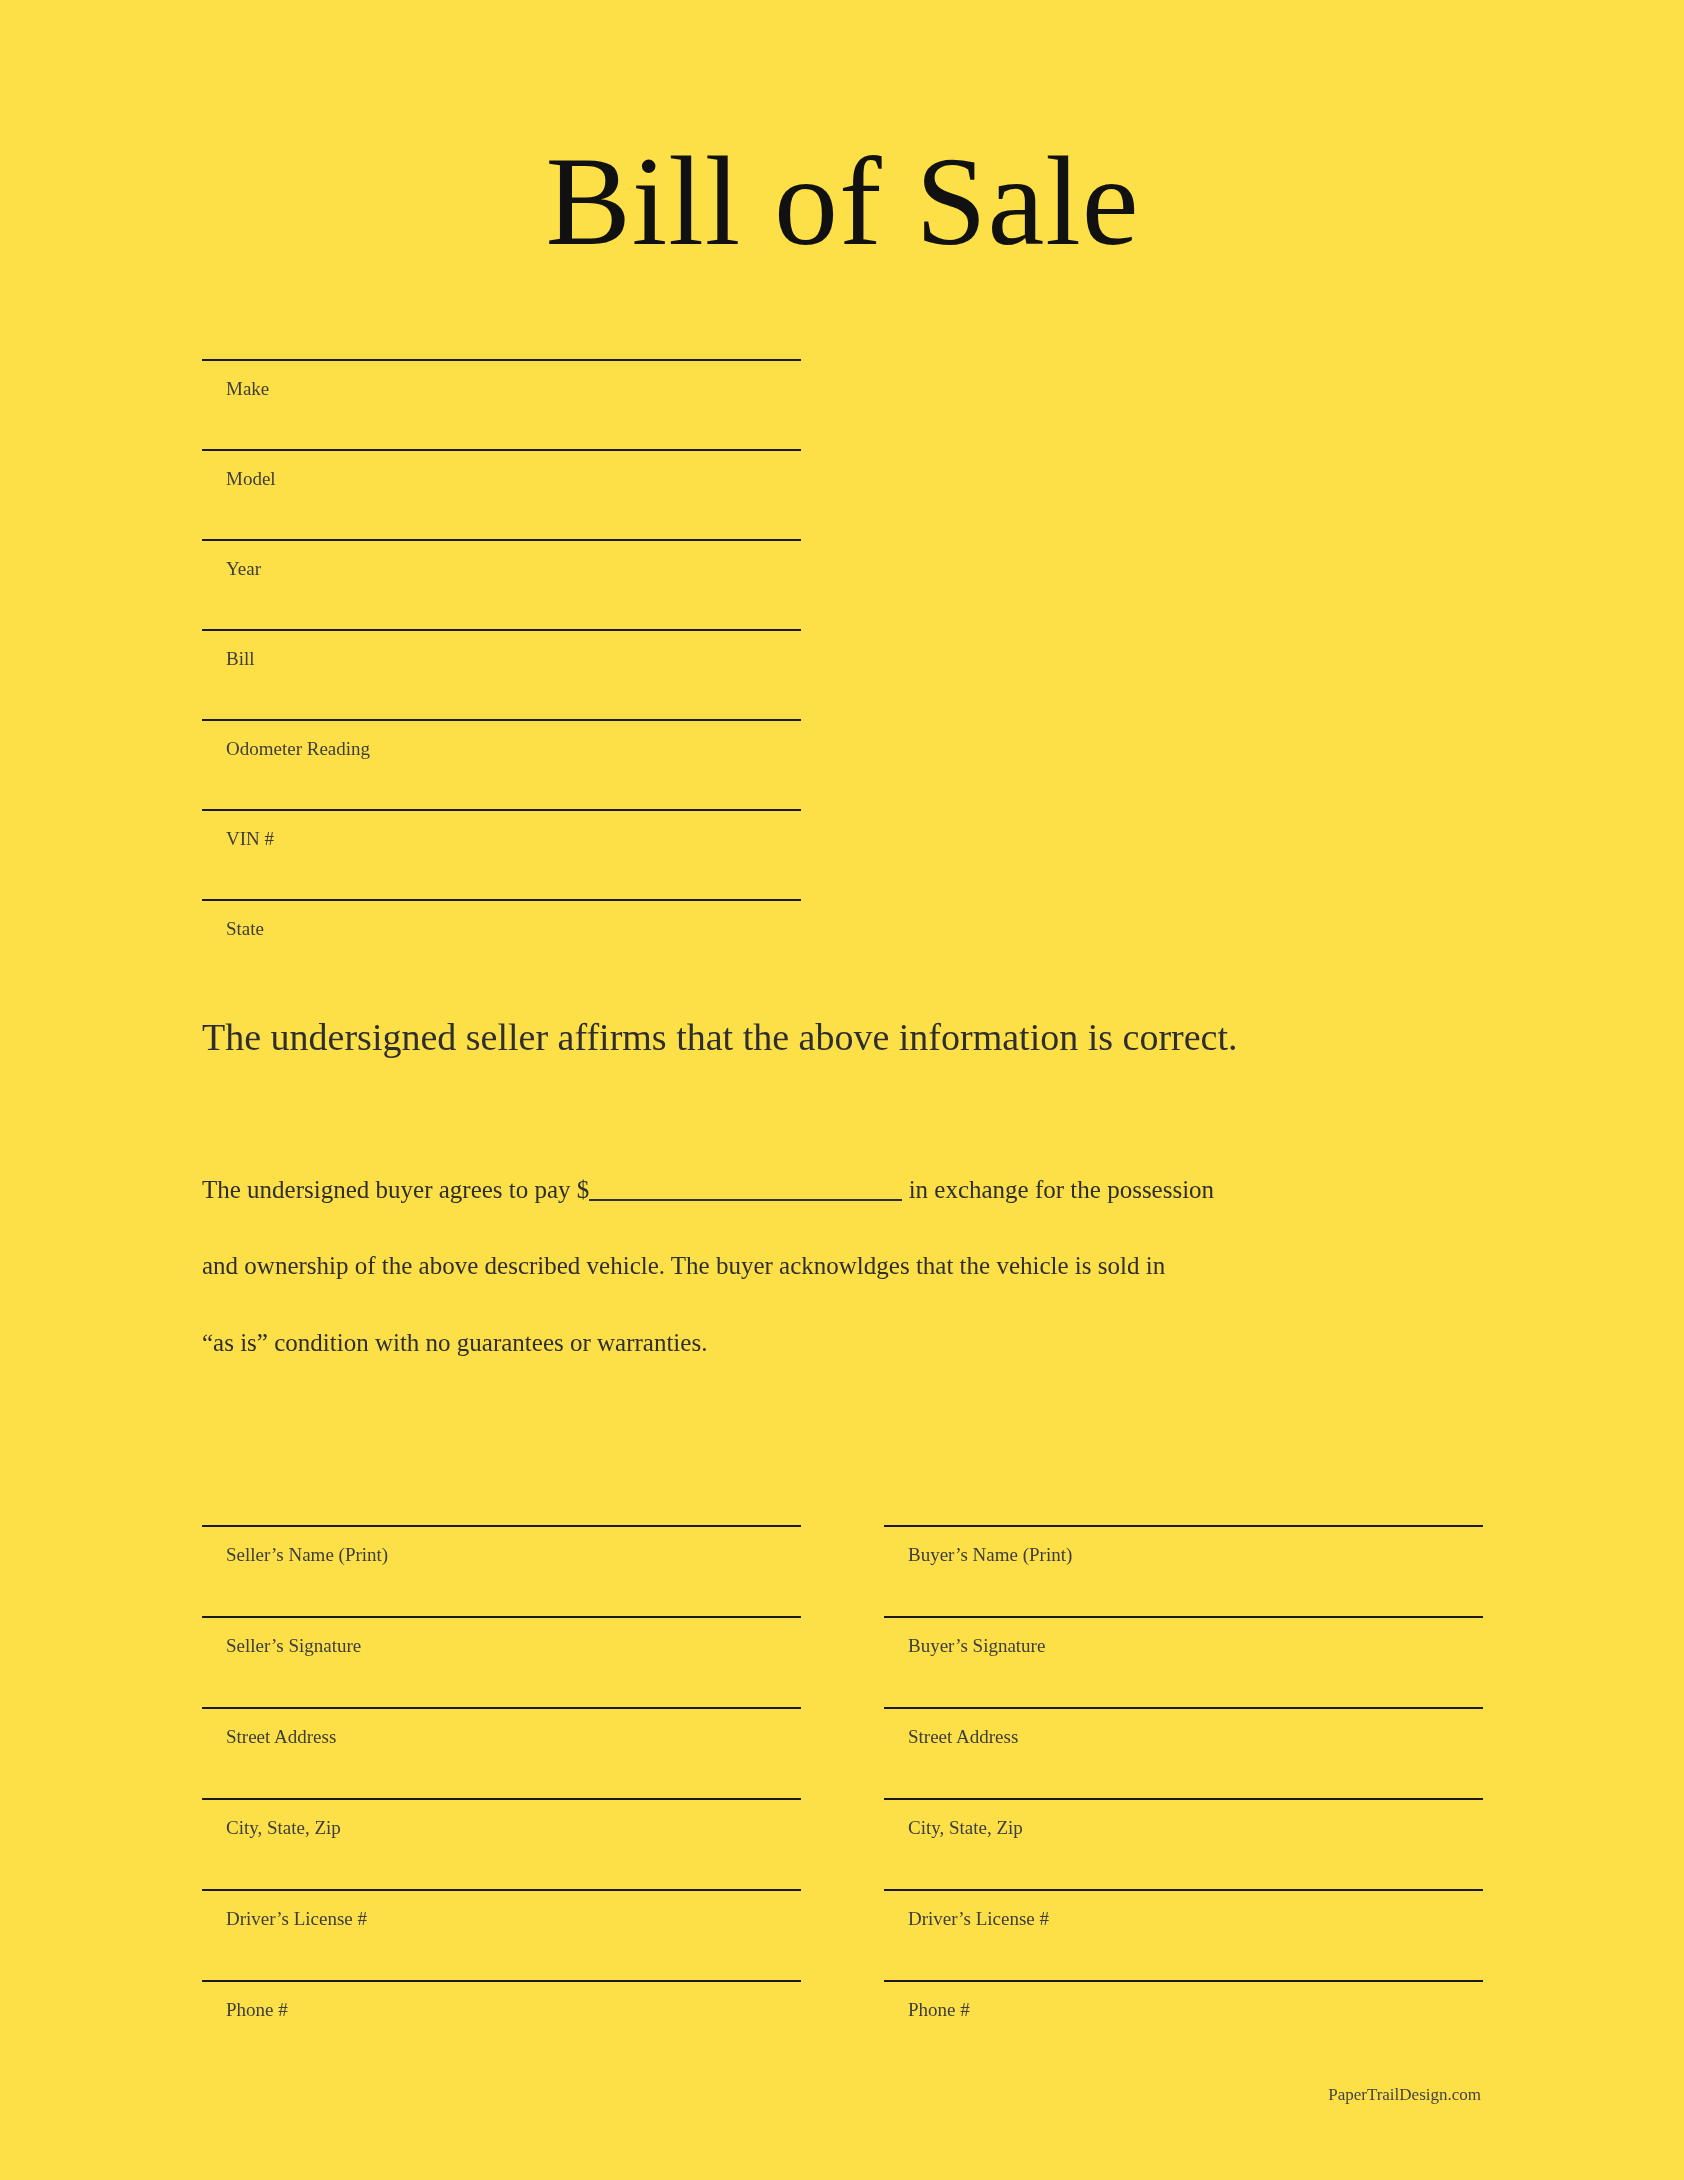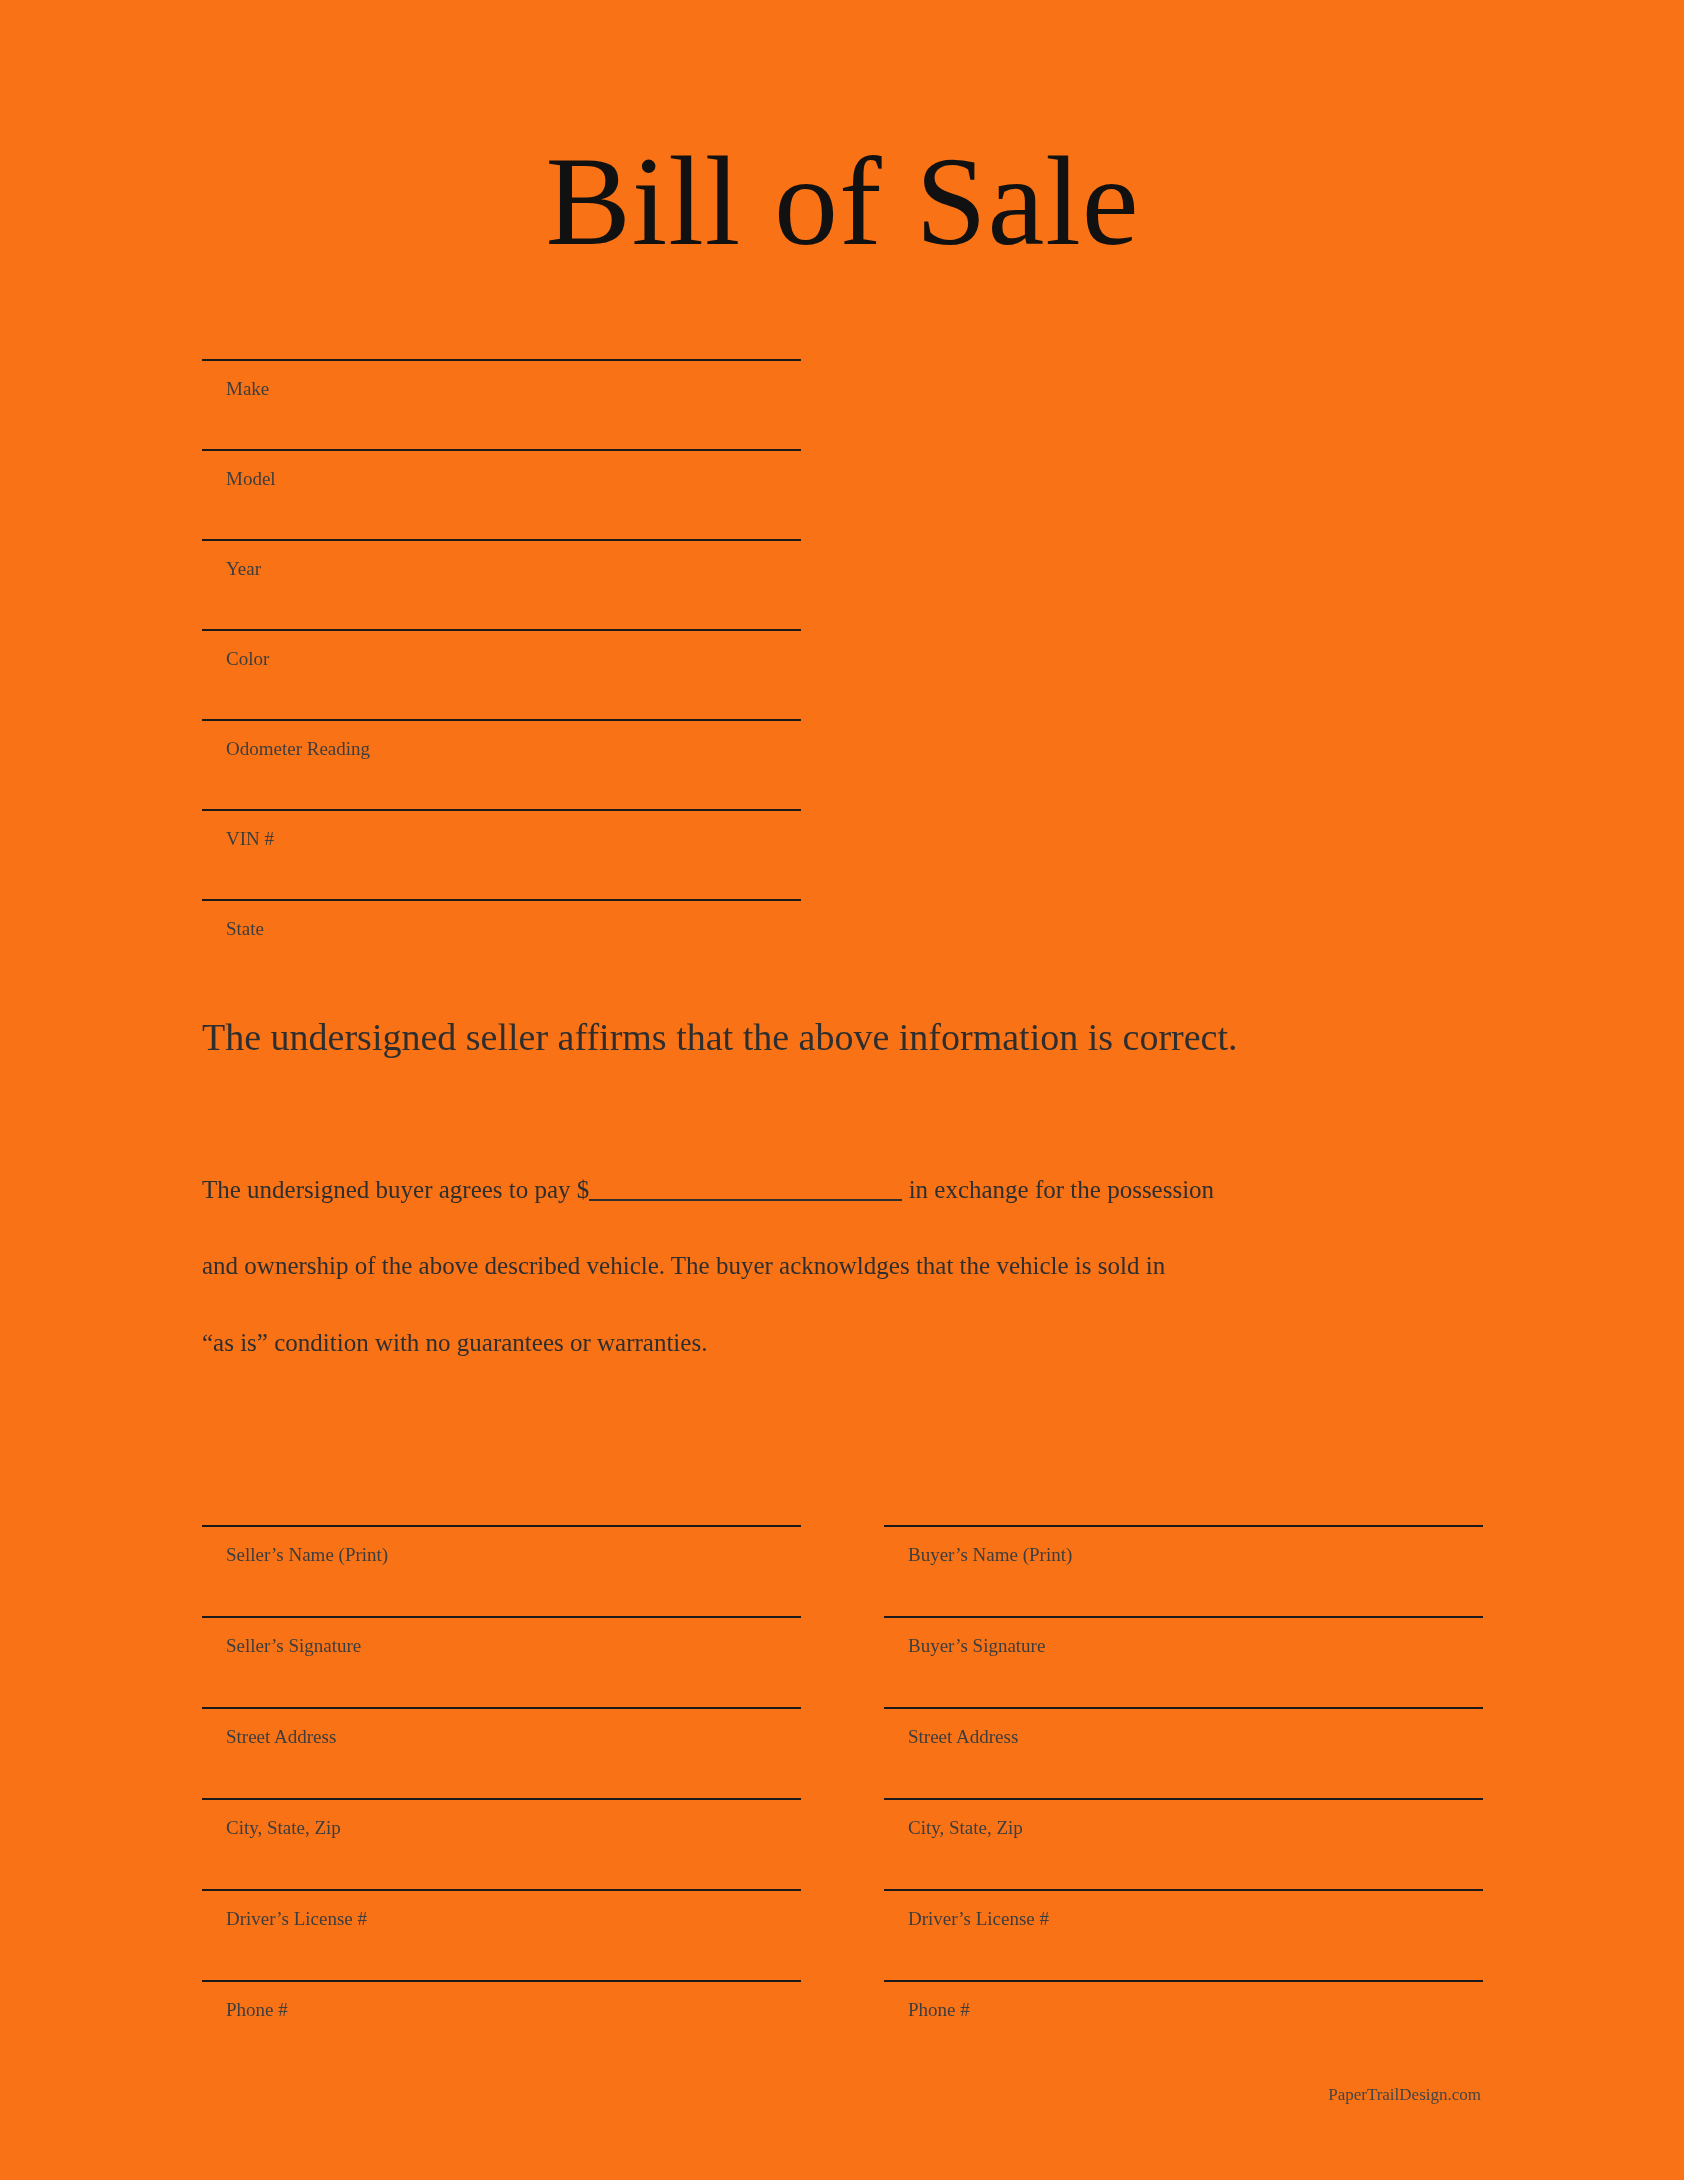--- a/index.html
+++ b/index.html
@@ -4,21 +4,21 @@
 <style>
   html, body {
     margin: 0;
     padding: 0;
     background: #ffffff;
   }
   .page {
     position: relative;
     width: 1685px;
     height: 2181px;
-    background: #f97316;
+    background: #fde047;
     font-family: "Liberation Serif", "DejaVu Serif", serif;
     color: #2e2e2e;
     overflow: hidden;
   }
   .title {
     position: absolute;
     top: 128px;
     left: 0;
     width: 100%;
     text-align: center;
@@ -108,21 +108,21 @@
     <div class="vfield">
       <div></div>
       <div class="flabel">Model</div>
     </div>
     <div class="vfield">
       <div></div>
       <div class="flabel">Year</div>
     </div>
     <div class="vfield">
       <div></div>
-      <div class="flabel">Color</div>
+      <div class="flabel">Bill</div>
     </div>
     <div class="vfield">
       <div></div>
       <div class="flabel">Odometer Reading</div>
     </div>
     <div class="vfield">
       <div></div>
       <div class="flabel">VIN #</div>
     </div>
     <div class="vfield">

